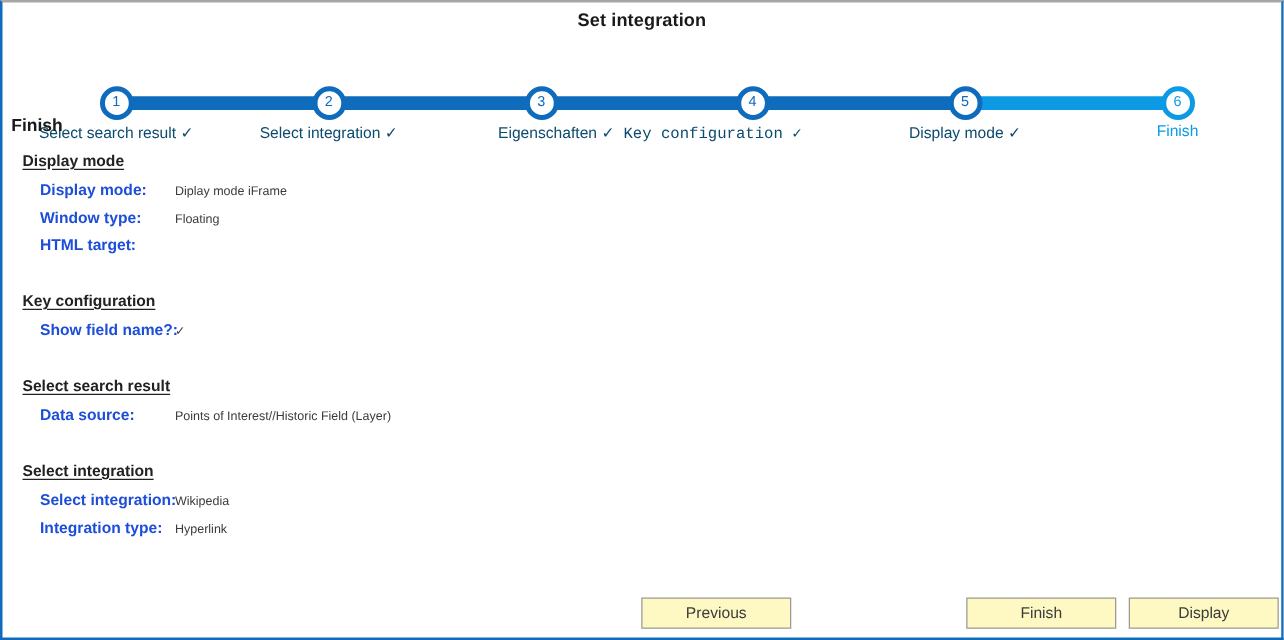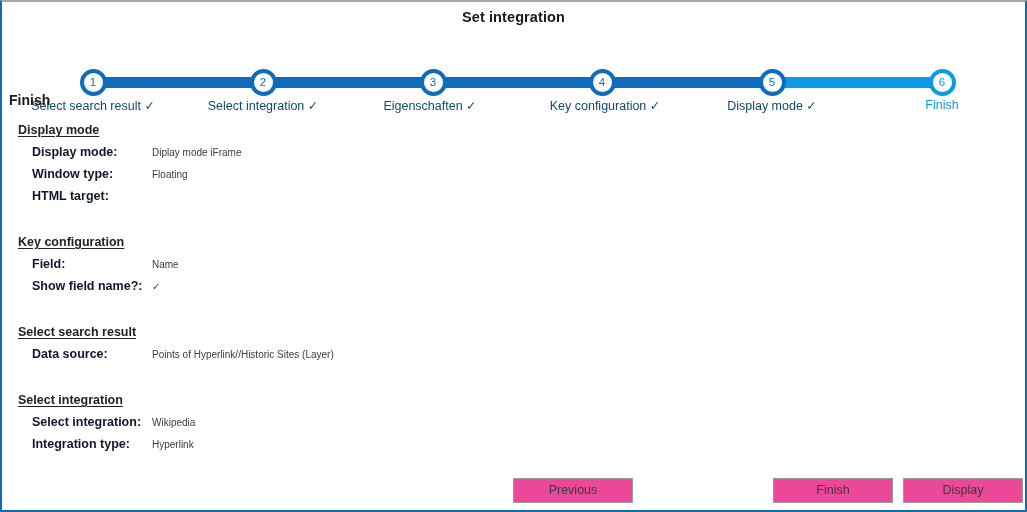--- a/index.html
+++ b/index.html
@@ -122,25 +122,25 @@
   }
   .rows {
     margin-top: 7px;
   }
   .row {
     display: flex;
     align-items: baseline;
     height: 22px;
   }
   .row-label {
-    width: 120px;
+    width: 108px;
     margin-left: 30px;
     font-size: 12.5px;
     font-weight: bold;
-    color: #0f172a;
+    color: #1d4ed8;
     white-space: nowrap;
   }
   .row-value {
     font-size: 10px;
     color: #3b3b3b;
     white-space: nowrap;
   }
   .section-gap {
     height: 11px;
   }
@@ -152,21 +152,21 @@
     bottom: 6px;
     width: 1023px;
     height: 26px;
   }
   .btn {
     position: absolute;
     top: 0;
     width: 120px;
     height: 25px;
     box-sizing: border-box;
-    background: #ec4899;
+    background: #fef9c3;
     border: 1px solid #9a9a9a;
     font-family: "Liberation Sans", sans-serif;
     font-size: 12.5px;
     color: #3b3b3b;
     text-align: center;
     line-height: 23px;
     cursor: pointer;
     padding: 0;
   }
 </style>
@@ -183,23 +183,23 @@
       <div class="track" style="left: 87px; width: 178px;"></div>
       <div class="track" style="left: 257px; width: 178px;"></div>
       <div class="track" style="left: 427px; width: 177px;"></div>
       <div class="track" style="left: 596px; width: 178px;"></div>
       <div class="track light" style="left: 766px; width: 178px;"></div>
       <div class="step" style="left: 77.5px;"><span>1</span></div>
       <div class="step-label" style="left: 91px;"><span>Select search result</span> <span class="step-check">✓</span></div>
       <div class="step" style="left: 247.5px;"><span>2</span></div>
       <div class="step-label" style="left: 261px;"><span>Select integration</span> <span class="step-check">✓</span></div>
       <div class="step" style="left: 417.5px;"><span>3</span></div>
-      <div class="step-label" style="left: 428px; text-align: right;"><span>Eigenschaften</span> <span class="step-check">✓</span></div>
+      <div class="step-label" style="left: 443px; text-align: right;"><span>Eigenschaften</span> <span class="step-check">✓</span></div>
       <div class="step" style="left: 586.5px;"><span>4</span></div>
-      <div class="step-label" style="left: 603px;"><span>Key configuration</span> <span class="step-check">✓</span></div>
+      <div class="step-label" style="left: 568px; font-family: Liberation Mono, monospace;"><span>Key configuration</span> <span class="step-check">✓</span></div>
       <div class="step" style="left: 756.5px;"><span>5</span></div>
       <div class="step-label" style="left: 770px;"><span>Display mode</span> <span class="step-check">✓</span></div>
       <div class="step last" style="left: 926.5px;"><span>6</span></div>
       <div class="step-label last" style="left: 940px;"><span>Finish</span></div>
     </div>
 
   <div id="page-heading">Finish</div>
 
   <div id="content">
       <div class="section"><div class="section-title">Display mode</div><div class="rows">
@@ -212,33 +212,29 @@
             <div class="row-value">Floating</div>
           </div>
           <div class="row">
             <div class="row-label">HTML target:</div>
             <div class="row-value"></div>
           </div>
         </div></div>
       <div class="section-gap"></div>
       <div class="section"><div class="section-title">Key configuration</div><div class="rows">
           <div class="row">
-            <div class="row-label">Field:</div>
-            <div class="row-value">Name</div>
-          </div>
-          <div class="row">
             <div class="row-label">Show field name?:</div>
             <div class="row-value">✓</div>
           </div>
         </div></div>
       <div class="section-gap"></div>
       <div class="section"><div class="section-title">Select search result</div><div class="rows">
           <div class="row">
             <div class="row-label">Data source:</div>
-            <div class="row-value">Points of Hyperlink//Historic Sites (Layer)</div>
+            <div class="row-value">Points of Interest//Historic Field (Layer)</div>
           </div>
         </div></div>
       <div class="section-gap"></div>
       <div class="section"><div class="section-title">Select integration</div><div class="rows">
           <div class="row">
             <div class="row-label">Select integration:</div>
             <div class="row-value">Wikipedia</div>
           </div>
           <div class="row">
             <div class="row-label">Integration type:</div>

